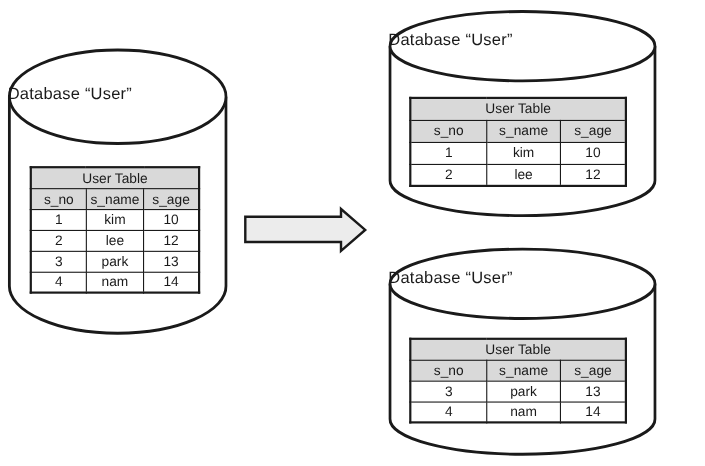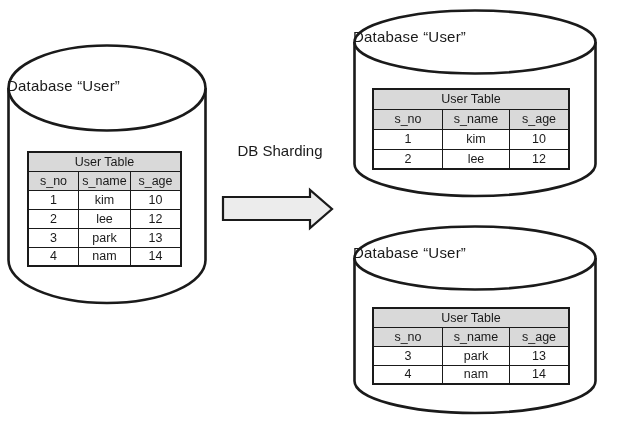--- a/index.html
+++ b/index.html
@@ -96,21 +96,20 @@
         </tr>
         <tr>
           <td>4</td>
           <td>nam</td>
           <td>14</td>
         </tr>
       </tbody>
     </table>
   </section>
 
-  <div class="process-label" style="left:213px; top:142px; width:134px;">DB Sharding</div>
 
   <svg class="arrow-svg" style="left:221px; top:187px;" width="115" height="46" viewBox="0 0 115 46">
     <polygon points="2,10 89,10 89,3 111,22 89,41 89,33 2,33" style="fill:var(--arrow-fill,#ececec); stroke:var(--line,#1a1a1a); stroke-width:2.2; stroke-linejoin:miter;"></polygon>
   </svg>
 
   <section class="db" style="left:353px; top:8px; width:244px; height:190px;">
     <svg class="cyl" width="244" height="190" viewBox="0 0 244 190">
       <path d="M 1.5 34 L 1.5 156 A 120.5 32 0 0 0 242.5 156 L 242.5 34" style="fill:var(--cylinder-fill,#ffffff); stroke:var(--line,#1a1a1a); stroke-width:2.6;"></path>
       <ellipse cx="122" cy="34" rx="120.5" ry="31.5" style="fill:var(--cylinder-fill,#ffffff); stroke:var(--line,#1a1a1a); stroke-width:2.6;"></ellipse>
     </svg>

